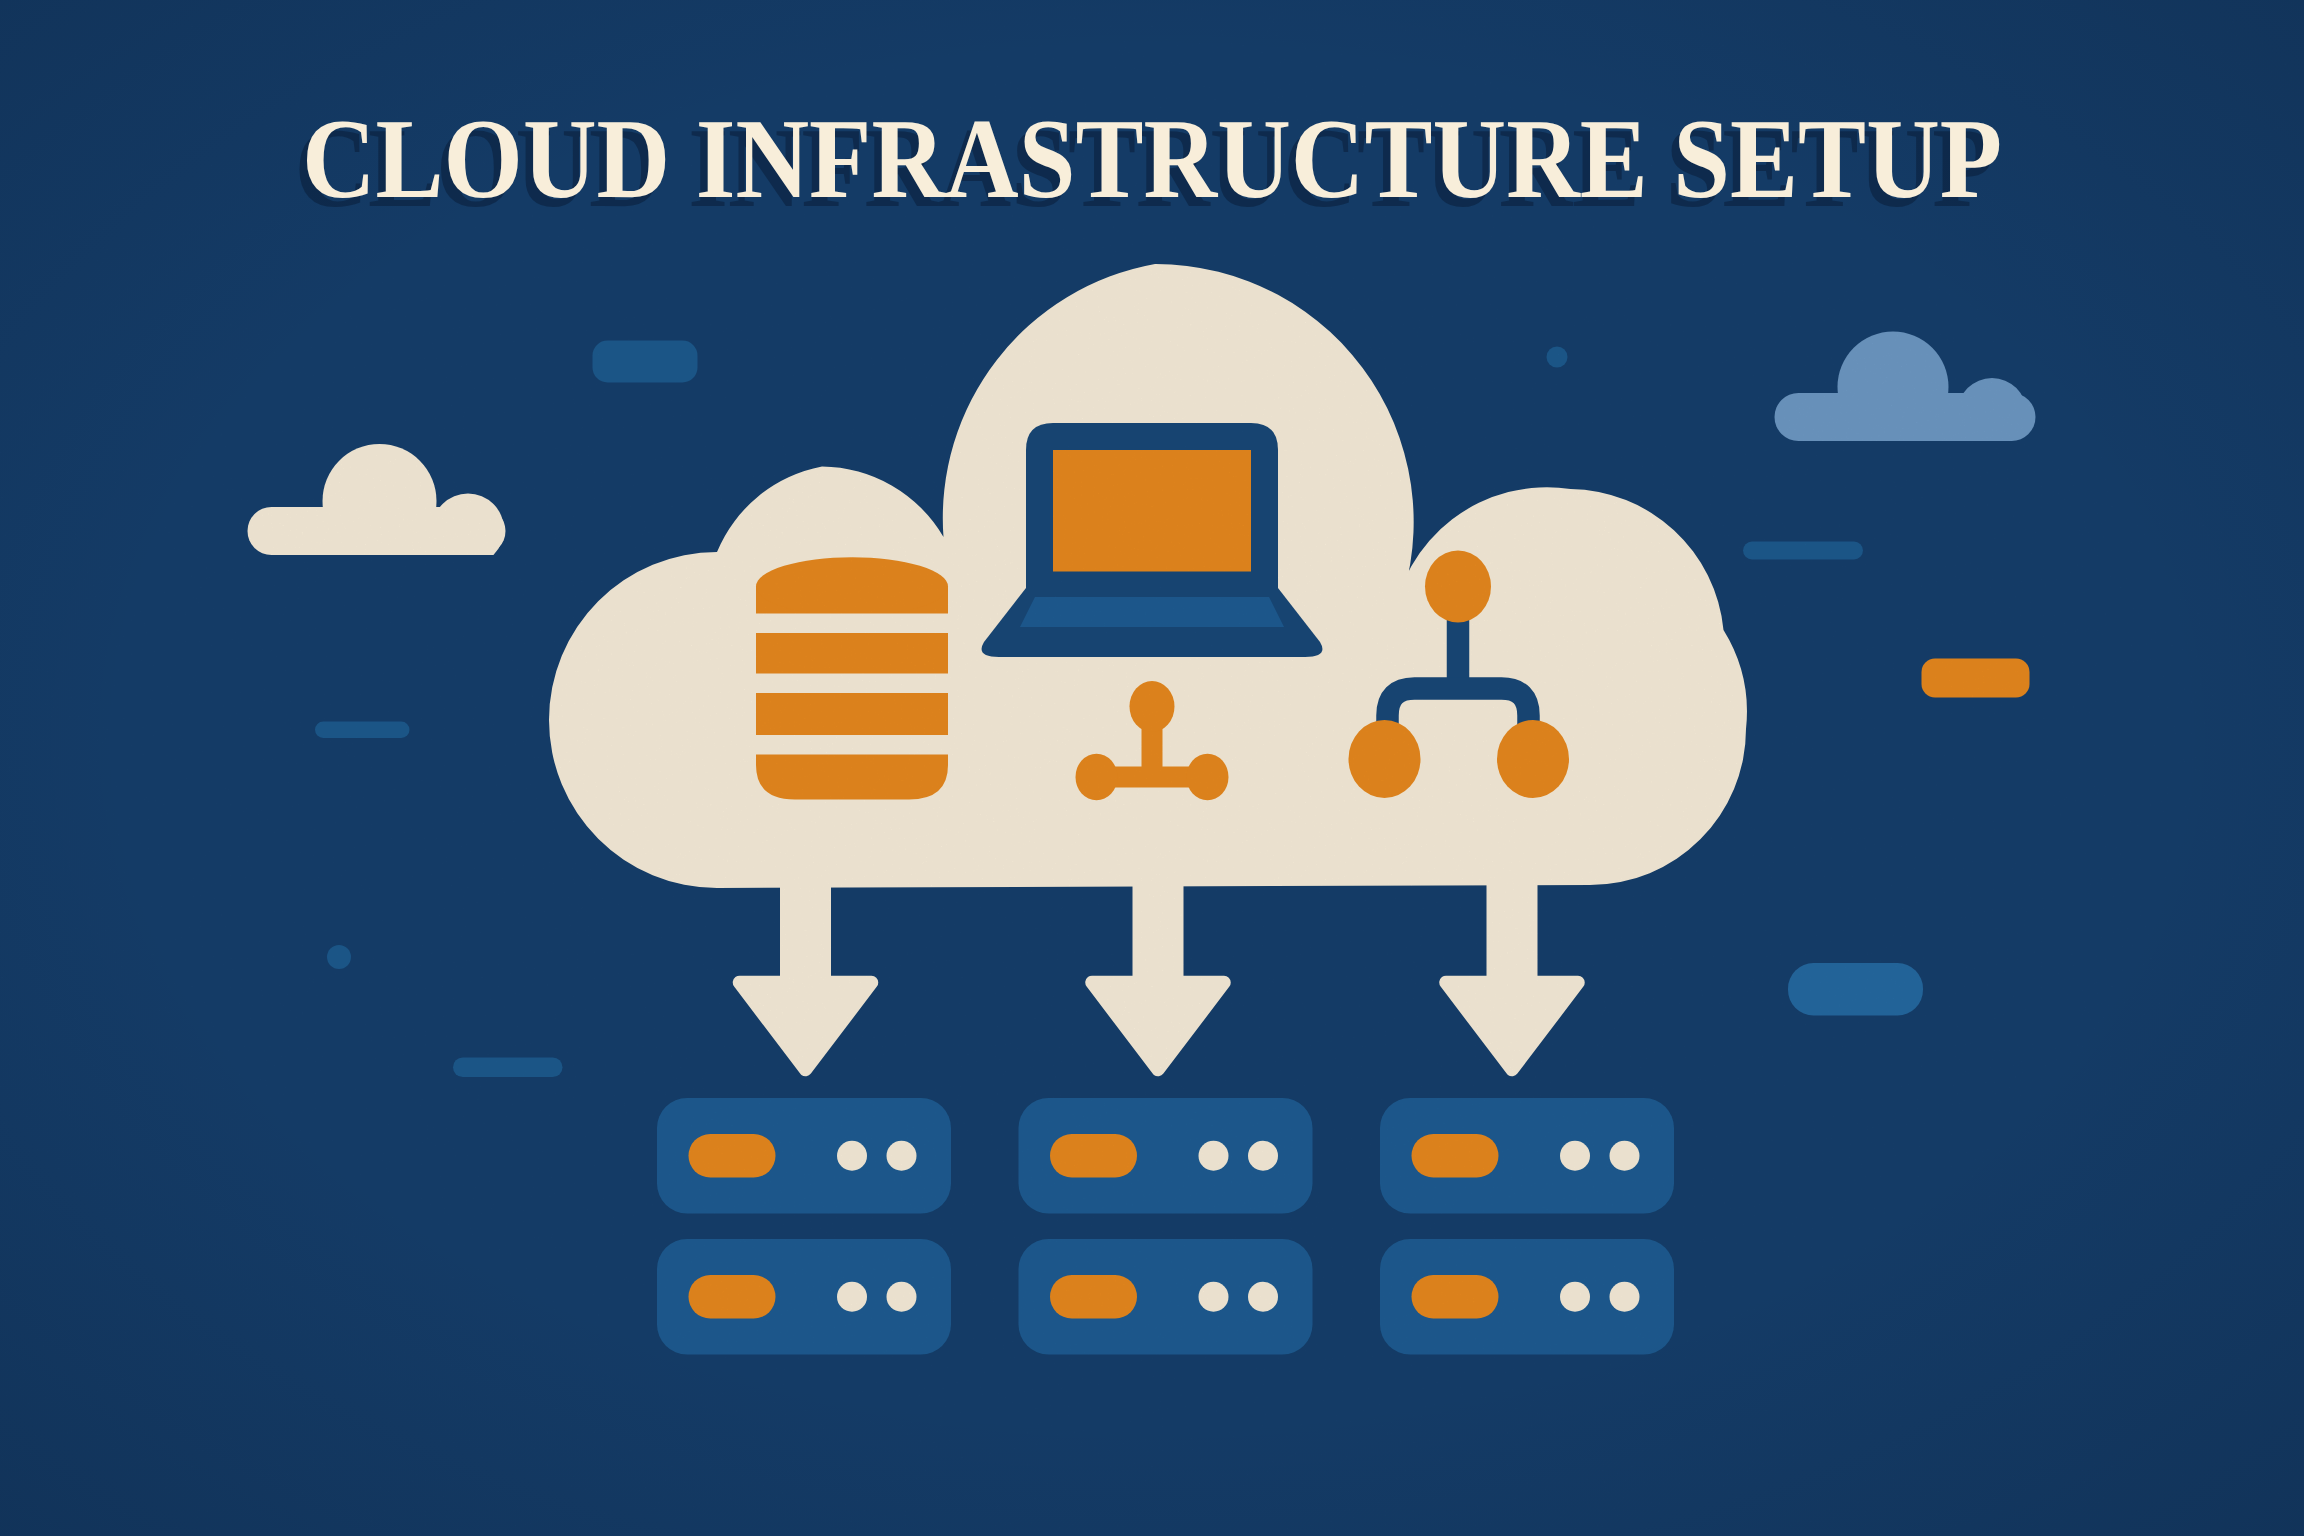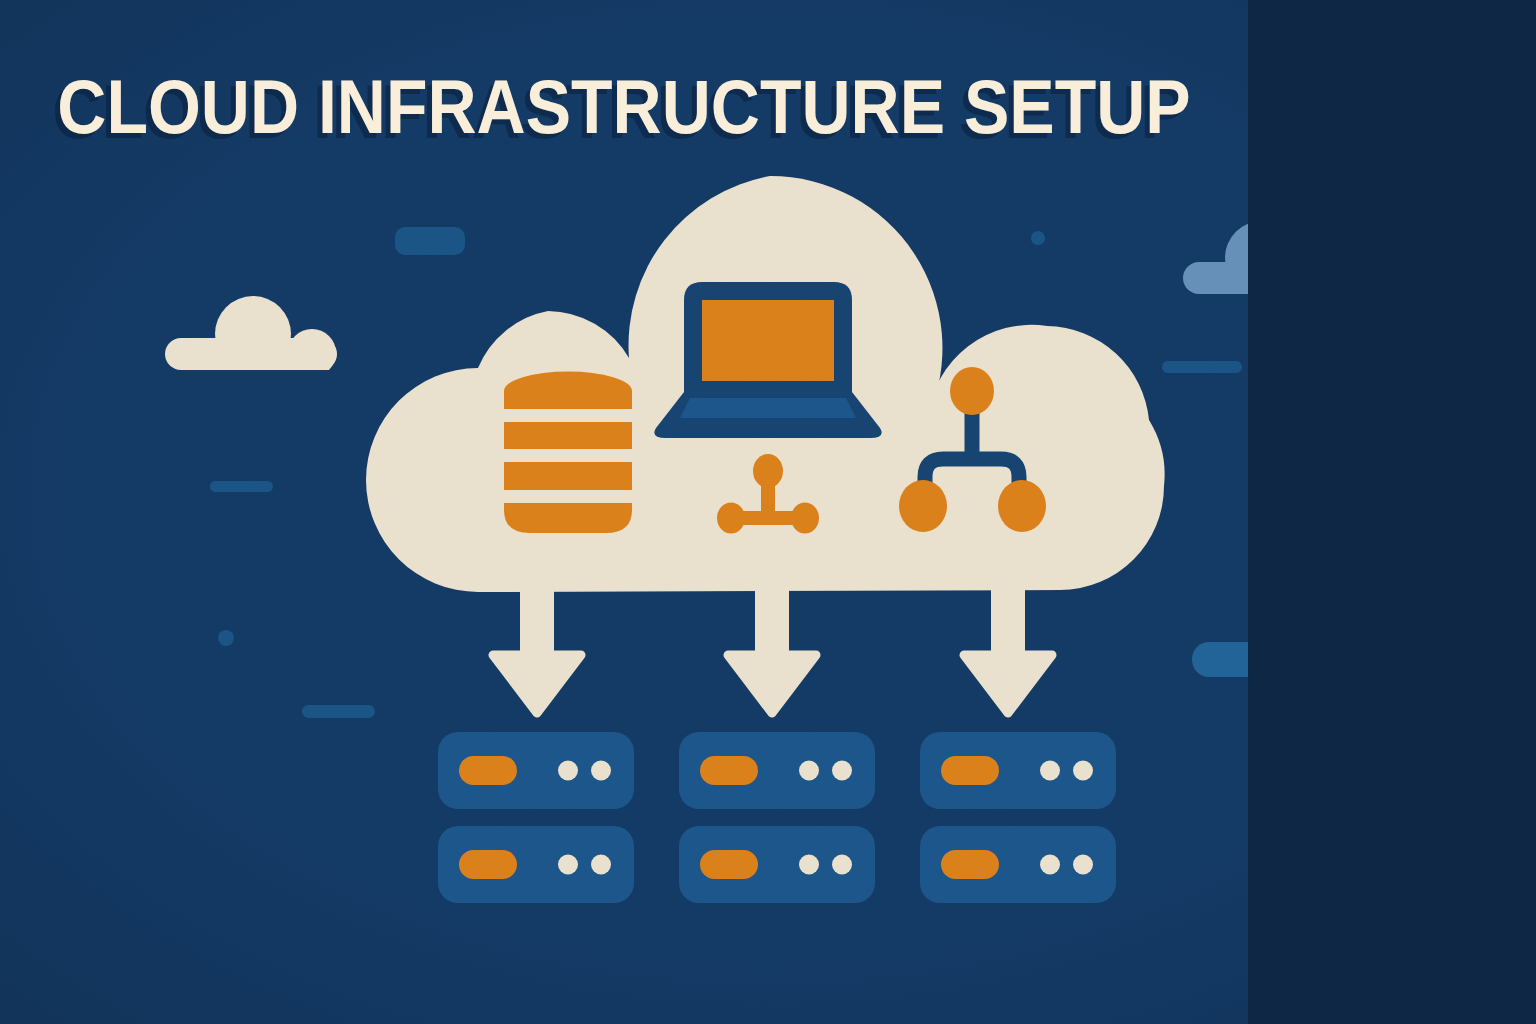--- a/index.html
+++ b/index.html
@@ -2,23 +2,23 @@
 <html style="--background: #163F6C; --cream: #F8EEDA; --orange: #E8891E; --panel_blue: #1E5C92; --navy: #194878; --light_blue_cloud: #6E99C4; --dash_blue: #1D5A8E; --dash_blue_bright: #2569A1;"><head>
 <meta charset="utf-8">
 <style>
   :root{
     --background:#163F6C; --cream:#F8EEDA; --orange:#E8891E;
     --panel_blue:#1E5C92; --navy:#194878; --light_blue_cloud:#6E99C4;
     --dash_blue:#1D5A8E; --dash_blue_bright:#2569A1;
   }
   html,body{margin:0;padding:0;background:#0d2744;}
   .stage{
-    position:relative; width:1248px; height:1024px; overflow:hidden;
+    position:relative; width:1536px; height:1024px; overflow:hidden;
     background:var(--background);
-    font-family:Liberation Sans, sans-serif;
+    font-family:Liberation Serif, serif;
   }
   .stage svg{position:absolute; inset:0; display:block;}
   .title{
     position:absolute; top:62px; left:0; width:100%;
     text-align:center; margin:0;
     font-weight:bold; font-size:68px; letter-spacing:0px;
     color:var(--cream);
     transform:scaleY(1.12); transform-origin:top center;
     text-shadow:-5px 5px 0 rgba(10,30,56,0.55);
     white-space:nowrap;

